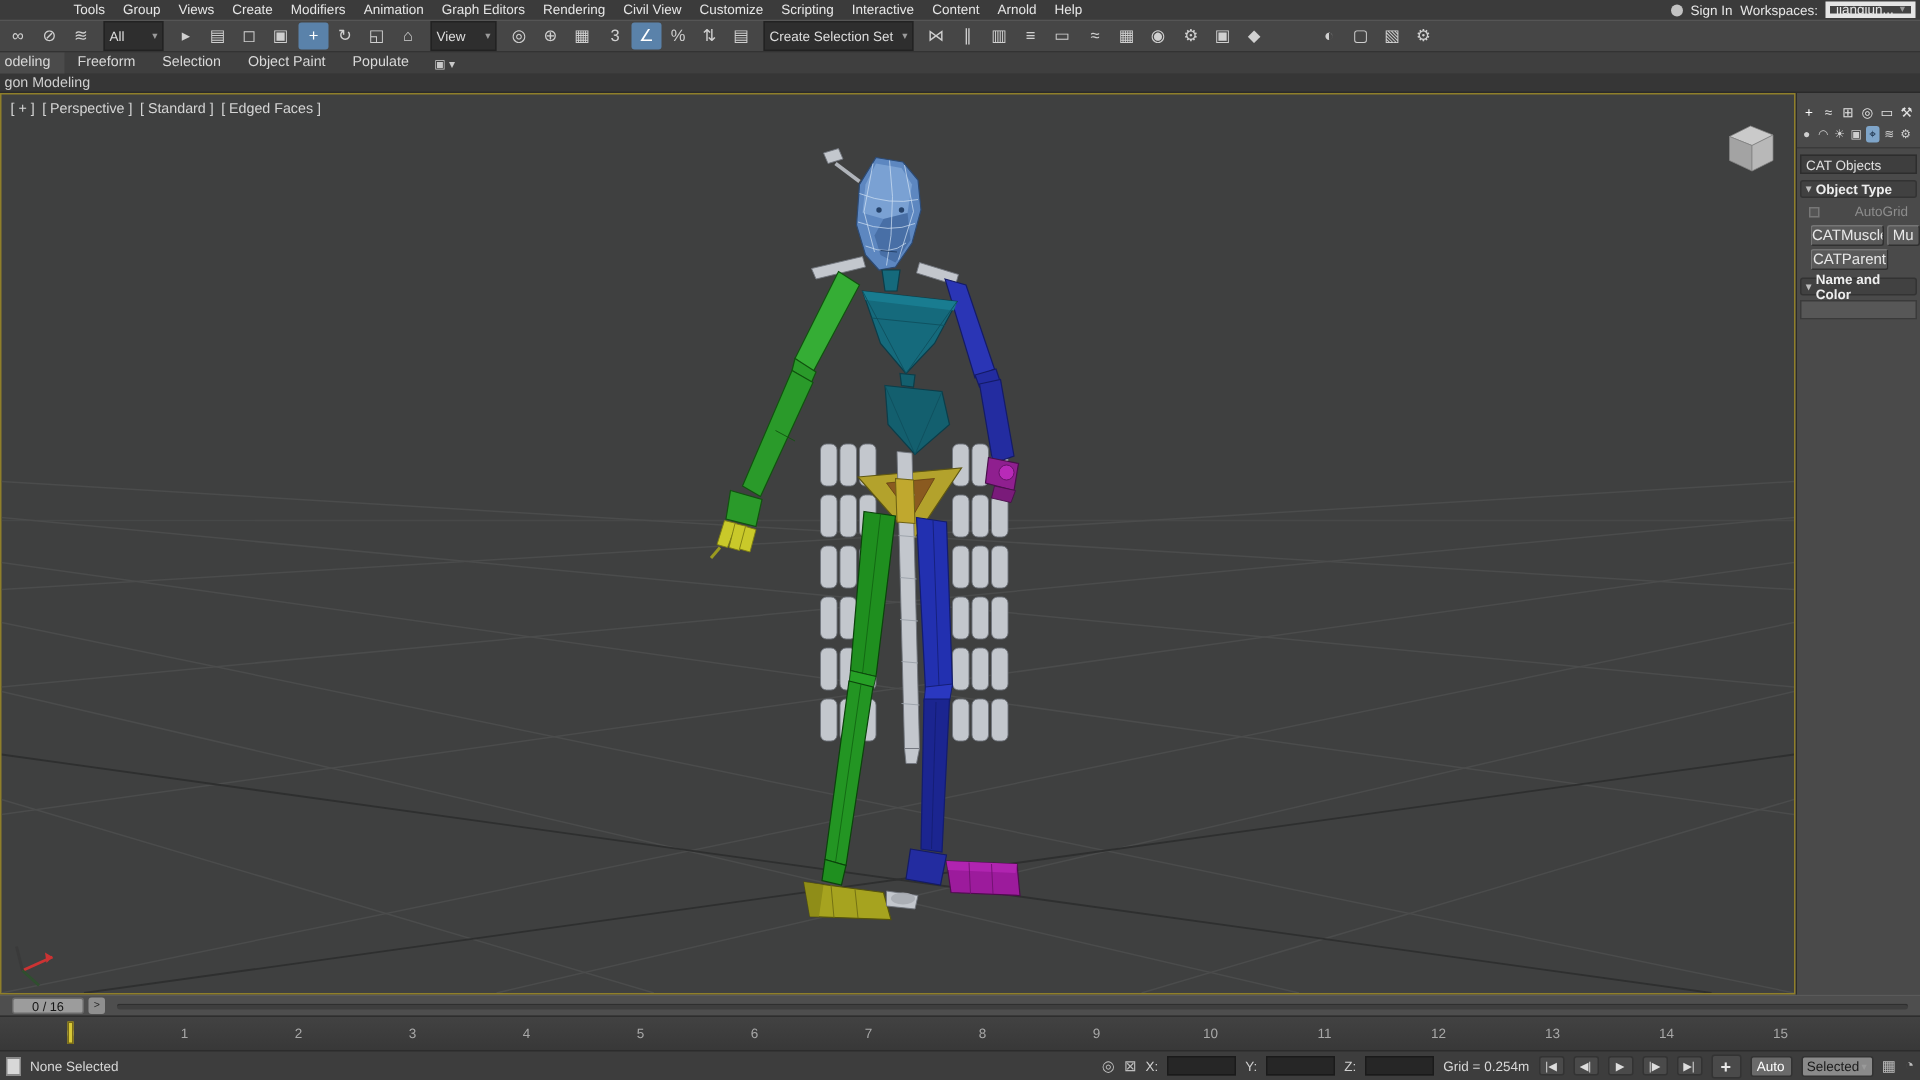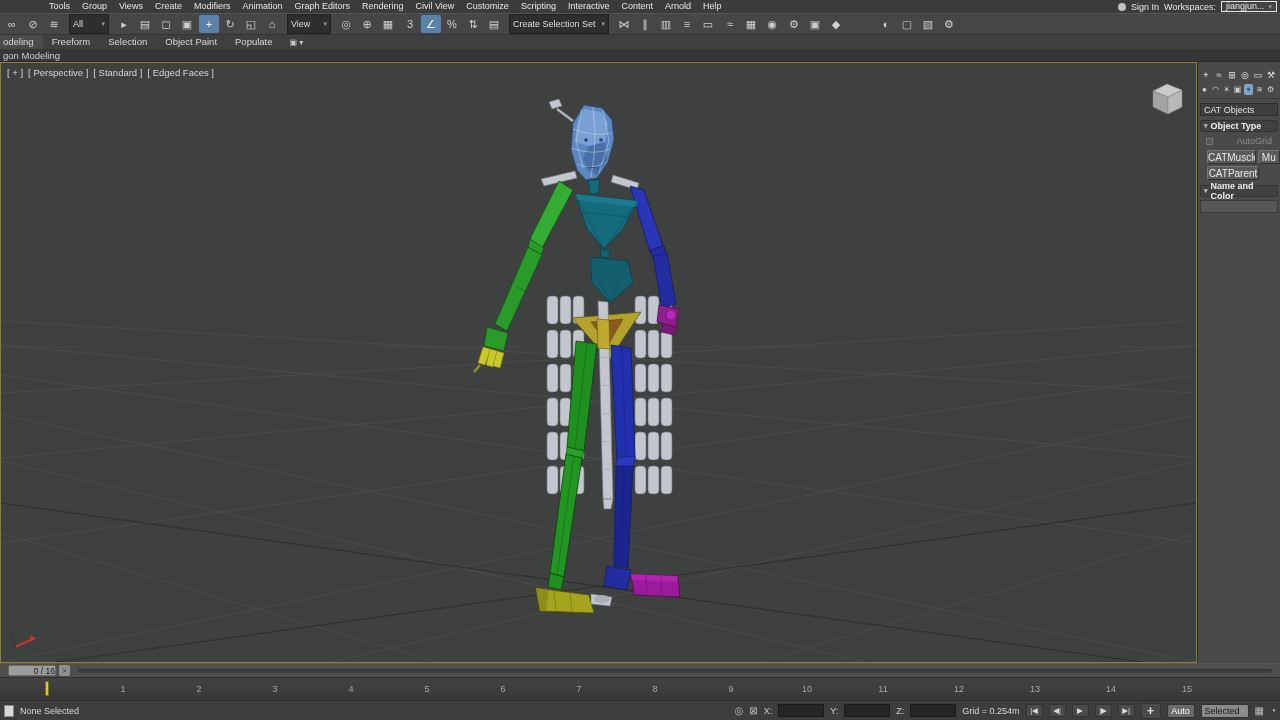--- a/index.html
+++ b/index.html
@@ -6,21 +6,21 @@
   html,body { width:1280px; height:720px; overflow:hidden; }
   body { font-family:"Liberation Sans", sans-serif; background:#3c3c3c; color:#ddd; }
   .app { position:relative; width:1280px; height:720px; overflow:hidden; }
 
   
   .menubar { height:13px; background:#3b3b3b; display:flex; align-items:center; font-size:9px; color:#e6e6e6; position:relative;padding-left:43px; }
   .menu-items { display:flex; }
   .menu-item { padding:0 6px; height:13px; line-height:13px; white-space:nowrap; }
   .menubar-right { position:absolute; right:3px; top:0; height:13px; display:flex; align-items:center; gap:5px; }
   .person-icon { width:8px; height:8px; border-radius:50%; background:#c2c2c2; display:inline-block; }
-  .ws-combo { border:1px solid #e5e5e5; background:#434343; padding:0 4px; height:11px; line-height:9px; display:flex; align-items:center; gap:4px; }
+  .ws-combo { border:3px solid #e5e5e5; background:#434343; padding:0 4px; height:11px; line-height:9px; display:flex; align-items:center; gap:4px; }
   .arrow { color:#9a9a9a; font-size:7px; }
 
   
   .toolbar { height:22px; background:#464646; border-top:1px solid #555; border-bottom:1px solid #333;
              display:flex; align-items:center; padding:0 2px; gap:2px; }
   .tb-group { display:flex; gap:1px; }
   .tb-icon { width:20px; height:18px; line-height:18px; text-align:center; color:#d0d0d0; font-size:11px; border-radius:2px; }
   .tb-icon.active { background:var(--active-tool-blue,#5a82aa); color:#fff; }
   .tb-combo { height:20px; background:#2e2e2e; border:1px solid #222; color:#ddd; font-size:9px;
               display:flex; align-items:center; justify-content:space-between; padding:0 3px; margin:0 3px; }
@@ -84,21 +84,21 @@
   .cbx { width:7px; height:7px; border:1px solid #777; background:#555; display:inline-block; }
   .cp-btnrow { display:flex; gap:2px; padding:1px 0 1px 9px; }
   .cp-btn { height:14px; background:#5a5a5a; border:1px solid; border-color:#757575 #303030 #303030 #757575;
             border-radius:2px; color:#e8e8e8; font-size:10px; padding:0; font-family:Liberation Sans, sans-serif; overflow:hidden; white-space:nowrap; }
   .w52{width:52px} .w24{width:24px}
   .cp-namefield { margin:3px 2px; height:13px; background:#575757; border:1px solid #3a3a3a; }
 
   
   .slider-row { height:14px; background:#4e4e4e; display:flex; align-items:center; border-top:1px solid #5a5a5a; }
   .slider-handle { min-width:48px; height:11px; background:#9c9c9c; color:#151515; font-size:8.5px; line-height:10px;
-                   text-align:right; border-radius:2px; margin-left:8px; border:1px solid #6a6a6a; }
+                   text-align:center; border-radius:2px; margin-left:8px; border:1px solid #6a6a6a; }
   .frame-step { width:11px; height:11px; background:#8f8f8f; color:#222; font-size:7px; line-height:11px;
                 text-align:center; border-radius:2px; margin-left:3px; }
   .slider-track { flex:1; height:4px; background:#3e3e3e; border-radius:2px; margin:0 8px; border-top:1px solid #2f2f2f; }
 
   .trackbar { position:relative; height:23px; background:linear-gradient(#424242,#383838); border-top:1px solid #2e2e2e; }
   .ticks { display:flex; padding-left:9px; }
   .tick { width:76px; text-align:center; font-size:9px; color:#a8a8a8; line-height:23px; }
   .frame-marker { position:absolute; left:45px; top:3px; width:4px; height:15px;
                   background:var(--marker-yellow,#d8c838); border:1px solid #7a6c16; }
 

